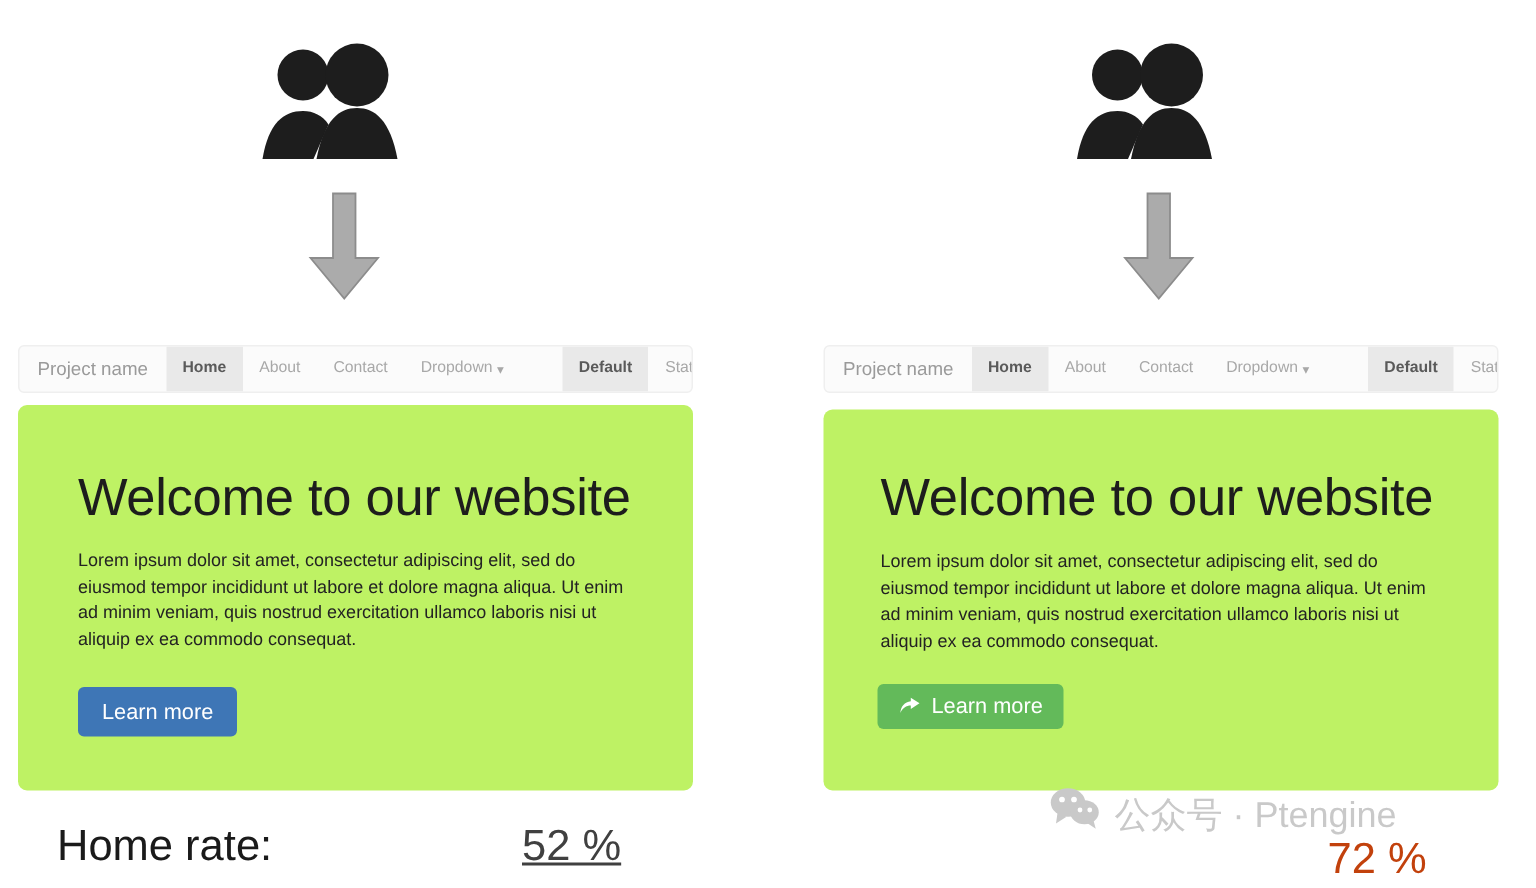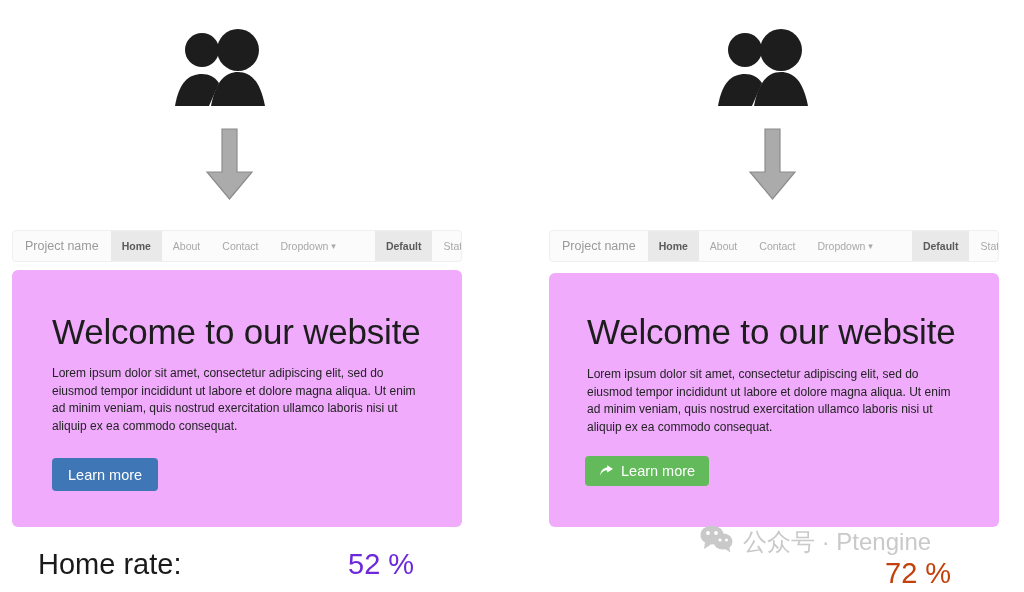--- a/index.html
+++ b/index.html
@@ -40,34 +40,34 @@
   .variant.right .navbar { left: 37px; top: 230px; width: 450px; }
 
   .brand {
     display: flex; align-items: center;
     padding: 0 12px;
     font-size: 12.5px;
     color: #9a9a9a;
     white-space: nowrap;
   }
   .nav-item {
-    display: flex; align-items: center;
-    padding: 0 11px;
+    display: flex; align-items: flex-end;
+    padding: 10px 11px;
     font-size: 10.5px;
     color: #a8a8a8;
     white-space: nowrap;
   }
   .nav-item.active { background: #e9e9e9; color: #5a5a5a; font-weight: bold; }
   .nav-spacer { flex: 0 0 28px; }
   .nav-caret { margin-left: 3px; font-size: 9px; }
 
   
   .jumbotron {
     position: absolute;
-    background: #f0abfc;
+    background: #bef264;
     border-radius: 6px;
   }
   .variant.left  .jumbotron { left: 12px; top: 270px; width: 450px; height: 257px; }
   .variant.right .jumbotron { left: 37px; top: 273px; width: 450px; height: 254px; }
 
   .jumbo-title {
     position: absolute;
     font-size: 35px;
     font-weight: normal;
     color: #1d1d1d;
@@ -121,21 +121,21 @@
     font-size: 29px;
     color: #1a1a1a;
     white-space: nowrap;
   }
   .rate-value {
     position: absolute;
     font-size: 29px;
     white-space: nowrap;
   }
   .variant.left .rate-label { left: 38px; top: 548px; }
-  .variant.left .rate-value { left: 348px; top: 548px; color: #6d28d9; }
+  .variant.left .rate-value { left: 348px; top: 548px; color: #404040; text-decoration: underline; }
   .variant.right .rate-value { left: 373px; top: 557px; color: #c2410c; }
 
   
   .watermark {
     position: absolute;
     left: 700px; top: 525px;
     display: flex; align-items: center; gap: 9px;
     color: #c9c9c9;
     font-size: 24px;
     white-space: nowrap;

